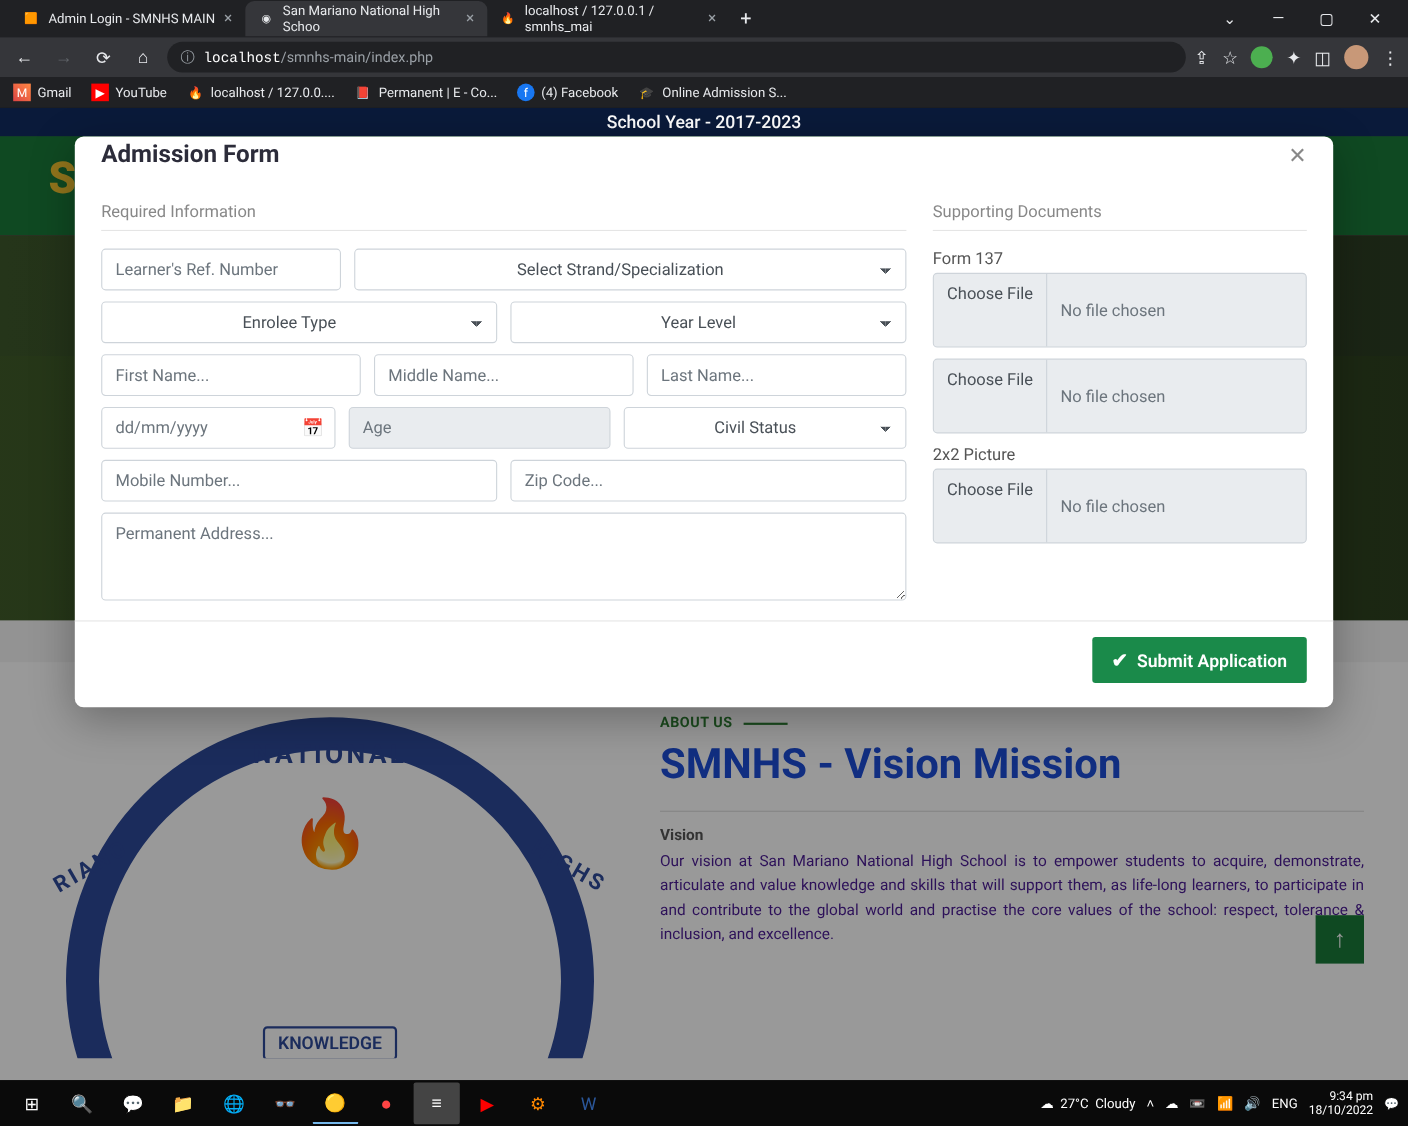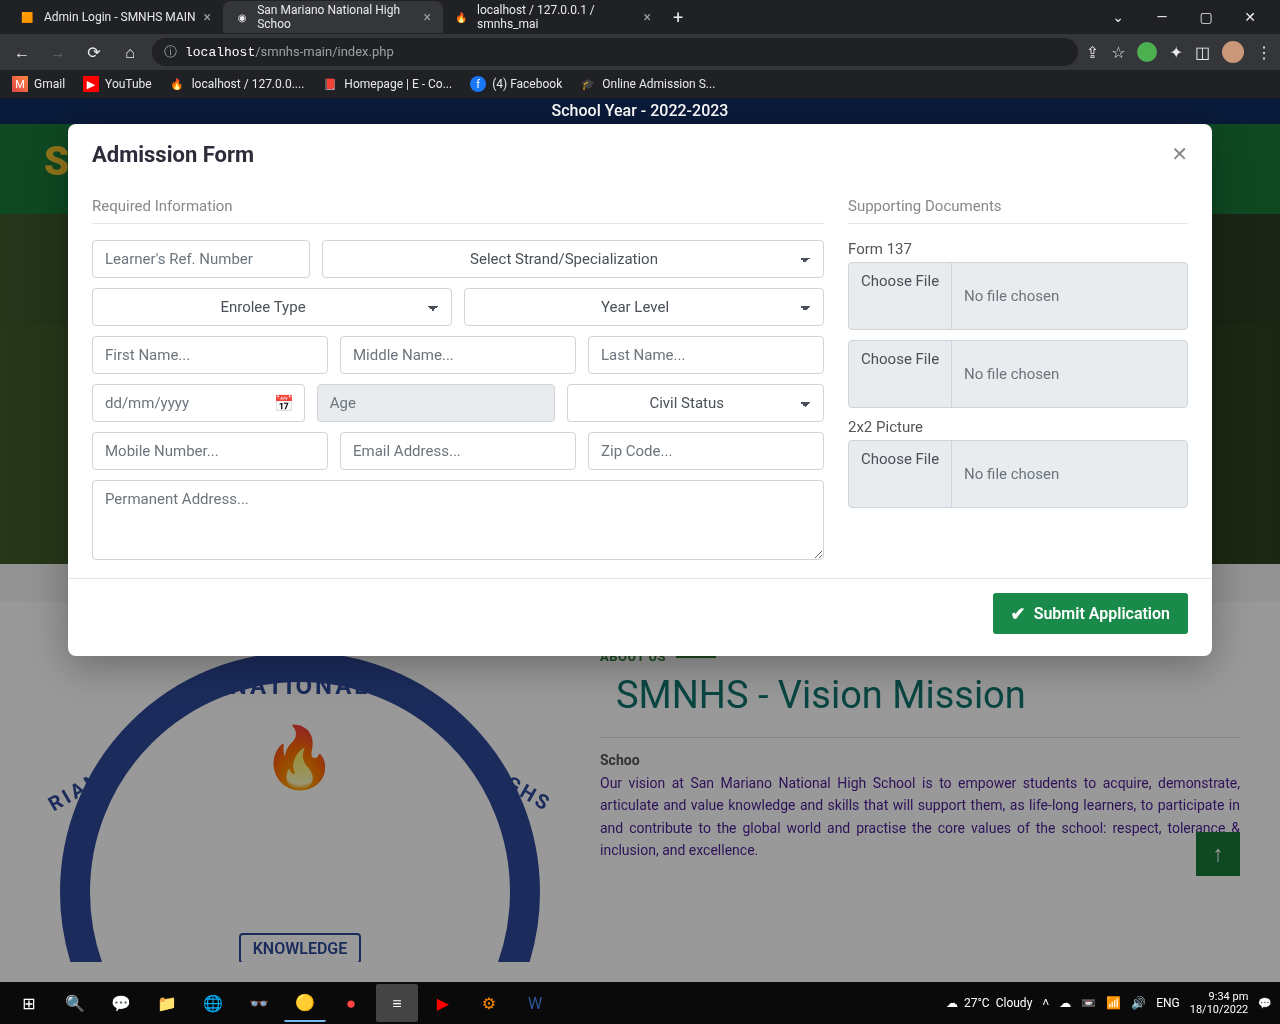--- a/index.html
+++ b/index.html
@@ -43,30 +43,30 @@
 .about-section { position: absolute; bottom: 0; left: 0; right: 0; height: 380px; background: #fff; display: flex; padding: 20px 40px; gap: 40px; }
 .school-seal { width: 520px; height: 340px; position: relative; overflow: hidden; }
 .seal-ring { width: 480px; height: 480px; border-radius: 50%; border: 30px solid #2e4a9a; background: #fff; position: absolute; top: 30px; left: 20px; }
 .seal-text-arc { position: absolute; top: 80px; left: 0; right: 0; text-align: center; font-size: 24px; font-weight: 700; color: #2e4a9a; letter-spacing: 3px; }
 .seal-inner { position: absolute; top: 100px; left: 130px; width: 260px; text-align: center; }
 .seal-banner { background: #fff; border: 2px solid #2e4a9a; padding: 4px 12px; font-size: 16px; font-weight: 600; color: #2e4a9a; display: inline-block; border-radius: 4px; margin-top: 140px; }
 
 .about-text { flex: 1; padding-top: 24px; color: #4a4a4a; }
 .about-label { color: #2e7d32; font-size: 13px; font-weight: 700; letter-spacing: 0.5px; display: inline-flex; align-items: center; gap: 10px; }
 .about-label .line { width: 40px; height: 2px; background: #2e7d32; display: inline-block; }
-.about-title { font-size: 38px; font-weight: 400; color: #0f766e; margin: 8px 16px 20px; }
+.about-title { font-size: 38px; font-weight: 700; color: #1d4ed8; margin: 8px 0 20px; }
 .about-divider { height: 1px; background: #ddd; margin-bottom: 14px; }
 .about-sub { font-weight: 700; color: #555; font-size: 14px; }
 .about-body { font-size: 14px; line-height: 1.6; text-align: justify; color: #4c1d95; margin-top: 4px; }
 .scroll-top { position: absolute; right: 40px; bottom: 106px; width: 44px; height: 44px; background: #1a7a3a; color: #fff; display: flex; align-items: center; justify-content: center; font-size: 22px; cursor: pointer; }
 
 
 .modal-backdrop { position: absolute; inset: 26px 0 0 0; background: rgba(0,0,0,0.4); }
 .modal { position: absolute; top: 26px; left: 68px; right: 68px; background: #fff; border-radius: 8px; padding: 0; box-shadow: 0 10px 40px rgba(0,0,0,0.3); }
-.modal-header { display: flex; justify-content: space-between; align-items: flex-start; padding: 18px 24px 14px; }
+.modal-header { display: flex; justify-content: space-between; align-items: flex-end; padding: 4px 24px 14px; }
 .modal-title { font-size: 22px; font-weight: 700; color: #2c2c3a; }
 .modal-close { font-size: 20px; color: #888; cursor: pointer; }
 .modal-body { padding: 0 24px 18px; display: flex; gap: 24px; }
 
 .left-col { flex: 1; }
 .right-col { width: 340px; }
 .section-label { color: #888; font-size: 15px; padding: 16px 0 8px; }
 .section-divider { height: 1px; background: #e5e5e5; margin-bottom: 16px; }
 
 .form-grid { display: flex; flex-direction: column; gap: 10px; }
@@ -154,55 +154,55 @@
     <div class="bookmark">
         <span class="bico" style="background:#f00;color:#fff">▶</span>
         <span>YouTube</span>
       </div>
     <div class="bookmark">
         <span class="bico">🔥</span>
         <span>localhost / 127.0.0....</span>
       </div>
     <div class="bookmark">
         <span class="bico">📕</span>
-        <span>Homepage | E - Co...</span>
+        <span>Permanent | E - Co...</span>
       </div>
     <div class="bookmark">
         <span class="bico" style="background:#1877f2;color:#fff;border-radius:50%">f</span>
         <span>(4) Facebook</span>
       </div>
     <div class="bookmark">
         <span class="bico">🎓</span>
         <span>Online Admission S...</span>
       </div>
   </div>
 </div>
 
 <div class="page">
-  <div class="sy-banner">School Year - 2022-2023</div>
+  <div class="sy-banner">School Year - 2017-2023</div>
   <div class="page-bg"></div>
   <div class="logo-s">S</div>
 
   <div class="about-section">
     <div class="school-seal">
       <div class="seal-ring"></div>
       <div class="seal-text-arc"><span style="transform:rotate(-30deg);display:inline-block;position:relative;left:-110px;top:70px;font-size:20px">RIANO</span><span style="position:relative;top:-30px">NATIONAL</span><span style="transform:rotate(30deg);display:inline-block;position:relative;right:-110px;top:70px;font-size:20px">HIGHS</span></div>
       <div class="seal-inner">
         <div style="font-size:60px">🔥</div>
         <div class="seal-banner">KNOWLEDGE</div>
       </div>
     </div>
     <div class="about-text">
       <div class="about-label">
           <span>ABOUT US</span>
           <span class="line"></span>
         </div>
       <div class="about-title">SMNHS - Vision Mission</div>
       <div class="about-divider"></div>
-      <div class="about-sub">Schoo</div>
+      <div class="about-sub">Vision</div>
       <div class="about-body">Our vision at San Mariano National High School is to empower students to acquire, demonstrate, articulate and value knowledge and skills that will support them, as life-long learners, to participate in and contribute to the global world and practise the core values of the school: respect, tolerance &amp; inclusion, and excellence.</div>
     </div>
   </div>
   <div class="scroll-top">↑</div>
 
   <div class="modal-backdrop"></div>
   <div class="modal">
     <div class="modal-header">
       <div class="modal-title">Admission Form</div>
       <div class="modal-close">✕</div>
@@ -228,21 +228,20 @@
           <div class="row">
             <div class="date-wrap">
               <input class="f" placeholder="dd/mm/yyyy" style="">
               <span class="cal-icon">📅</span>
             </div>
             <input class="f" readonly="" placeholder="Age" style="">
             <select class="f"><option>Civil Status</option></select>
           </div>
           <div class="row">
             <input class="f" placeholder="Mobile Number..." style="">
-            <input class="f" placeholder="Email Address..." style="">
             <input class="f" placeholder="Zip Code..." style="">
           </div>
           <div class="row">
             <textarea class="f" placeholder="Permanent Address..." style=""></textarea>
           </div>
         </div>
       </div>
       <div class="right-col">
         <div class="section-label">Supporting Documents</div>
         <div class="section-divider"></div>

